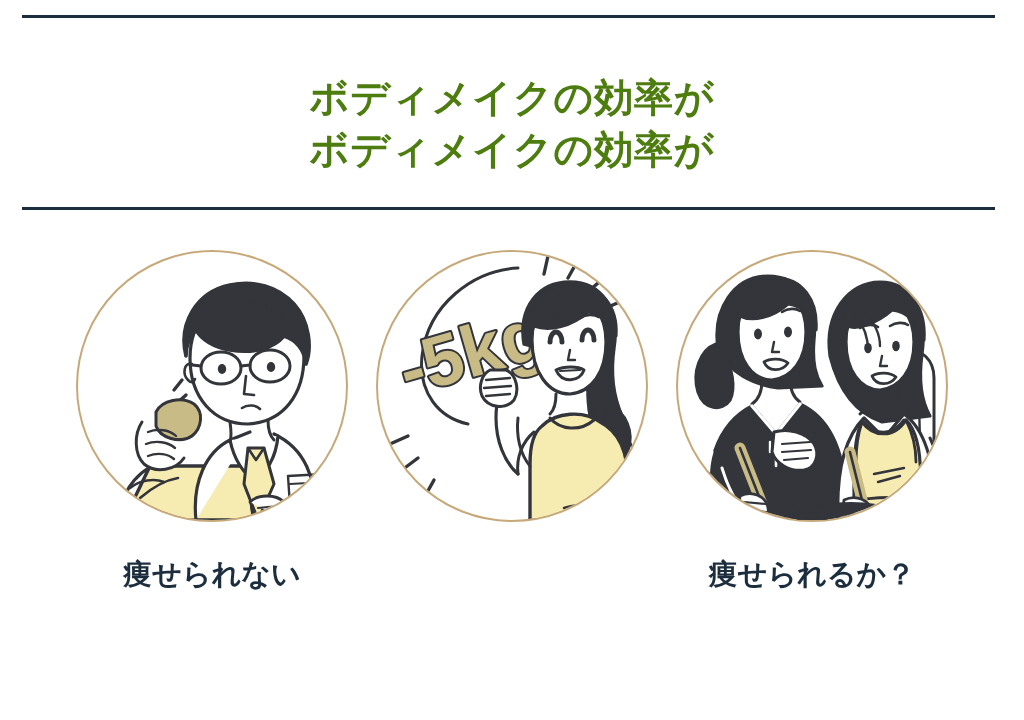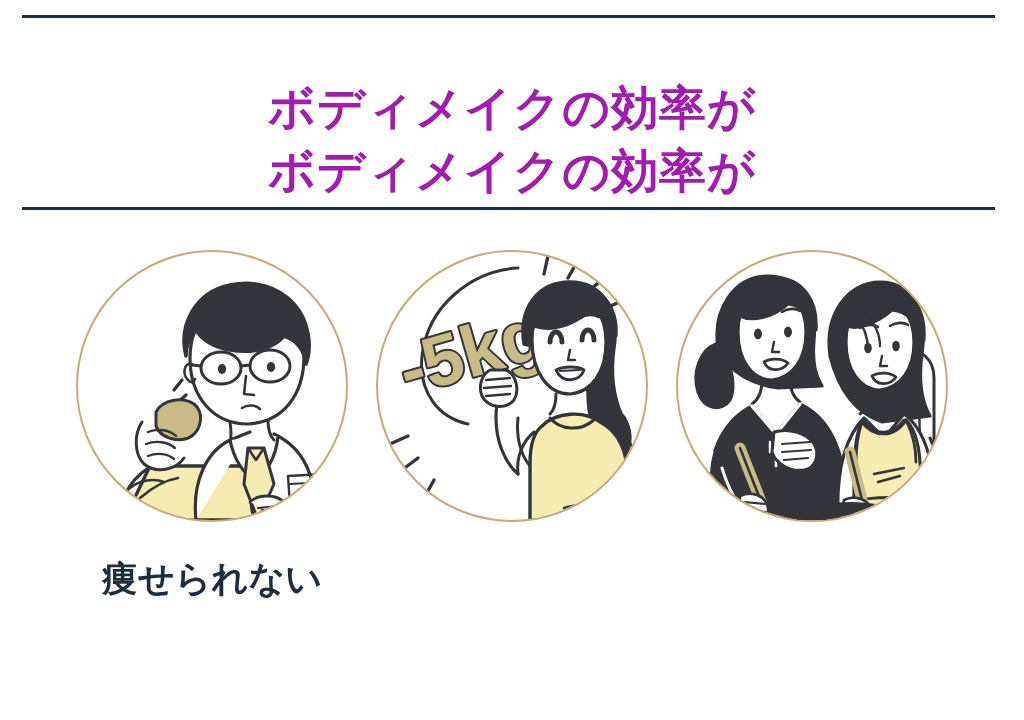--- a/index.html
+++ b/index.html
@@ -35,24 +35,24 @@
   .rule-middle { top: 207px; }
 
   
   .headline {
     position: absolute;
     top: 46px;
     left: 0;
     width: 1024px;
     text-align: center;
     line-height: 1.32;
-    font-size: 47px;
+    font-size: 39px;
     font-weight: 600;
     letter-spacing: 0.02em;
-    color: #a21caf;
+    color: #4d7c0f;
     white-space: nowrap;
   }
   .headline-line { display: block; }
 
   
   .cards {
     position: absolute;
     top: 250px;
     left: 0;
     width: 1024px;
@@ -78,21 +78,21 @@
     border: 2px solid #c7a979;
     background: #ffffff;
     overflow: hidden;
     flex: 0 0 auto;
   }
   .thumb svg { display: block; width: 100%; height: 100%; }
 
   .caption {
     margin-top: 34px;
     text-align: center;
-    font-size: 36px;
+    font-size: 29px;
     font-weight: 600;
     line-height: 1.28;
     color: #1c2e3e;
     white-space: nowrap;
   }
   .caption-line { display: block; }
 </style>
 </head>
 <body>
 
@@ -333,17 +333,18 @@
             <path d="M172 200 L186 256" stroke="#33353a" stroke-width="2.6"></path>
 
             <path d="M166 248 C178 242 192 248 194 260 C196 268 186 268 178 268 C170 268 164 260 166 248 Z" fill="#ffffff" stroke="#33353a" stroke-width="2.8"></path>
             <path d="M170 254 L192 256 M170 262 L192 264" stroke-width="2.2"></path>
 
             <path d="M118 262 C150 248 196 248 226 262 L230 268 L114 268 Z" fill="#33353a" stroke="#33353a" stroke-width="3"></path>
           </g>
         </svg>
       </div>
       <div class="caption">
+        <span class="caption-line">痩せられるか？</span>
       </div>
     </div>
 
   </div>
 </div>
 
 </body></html>

